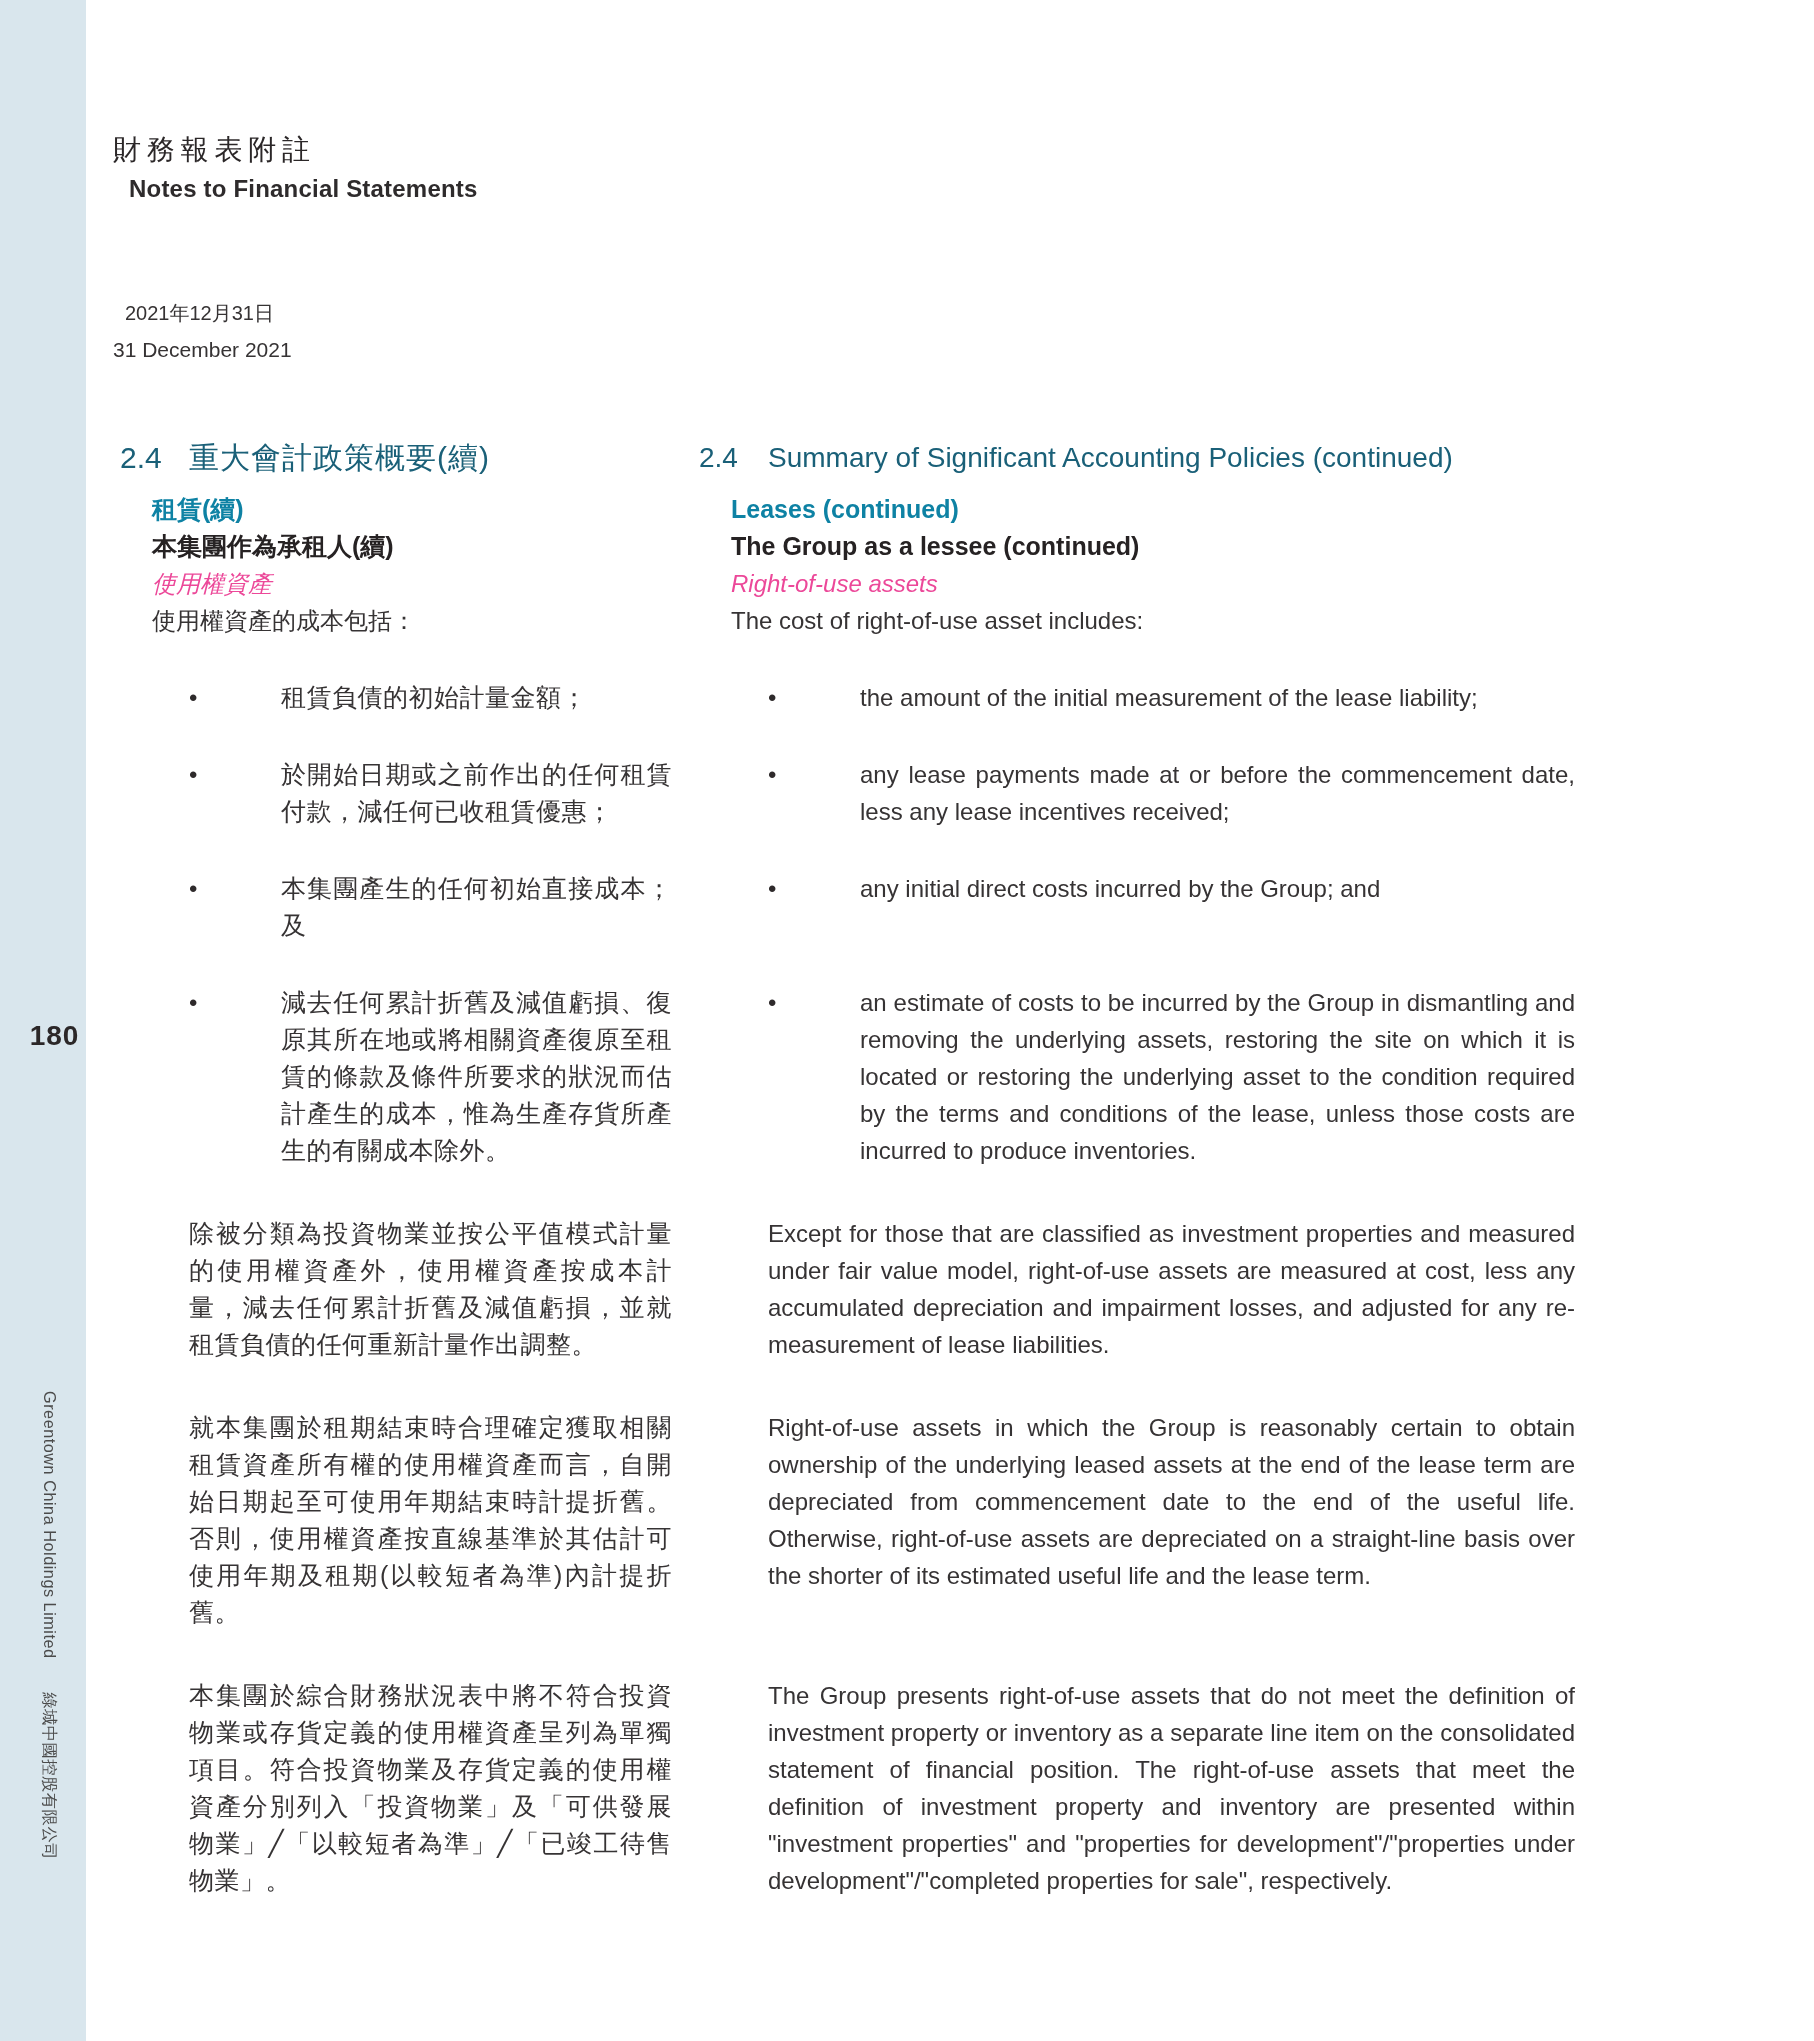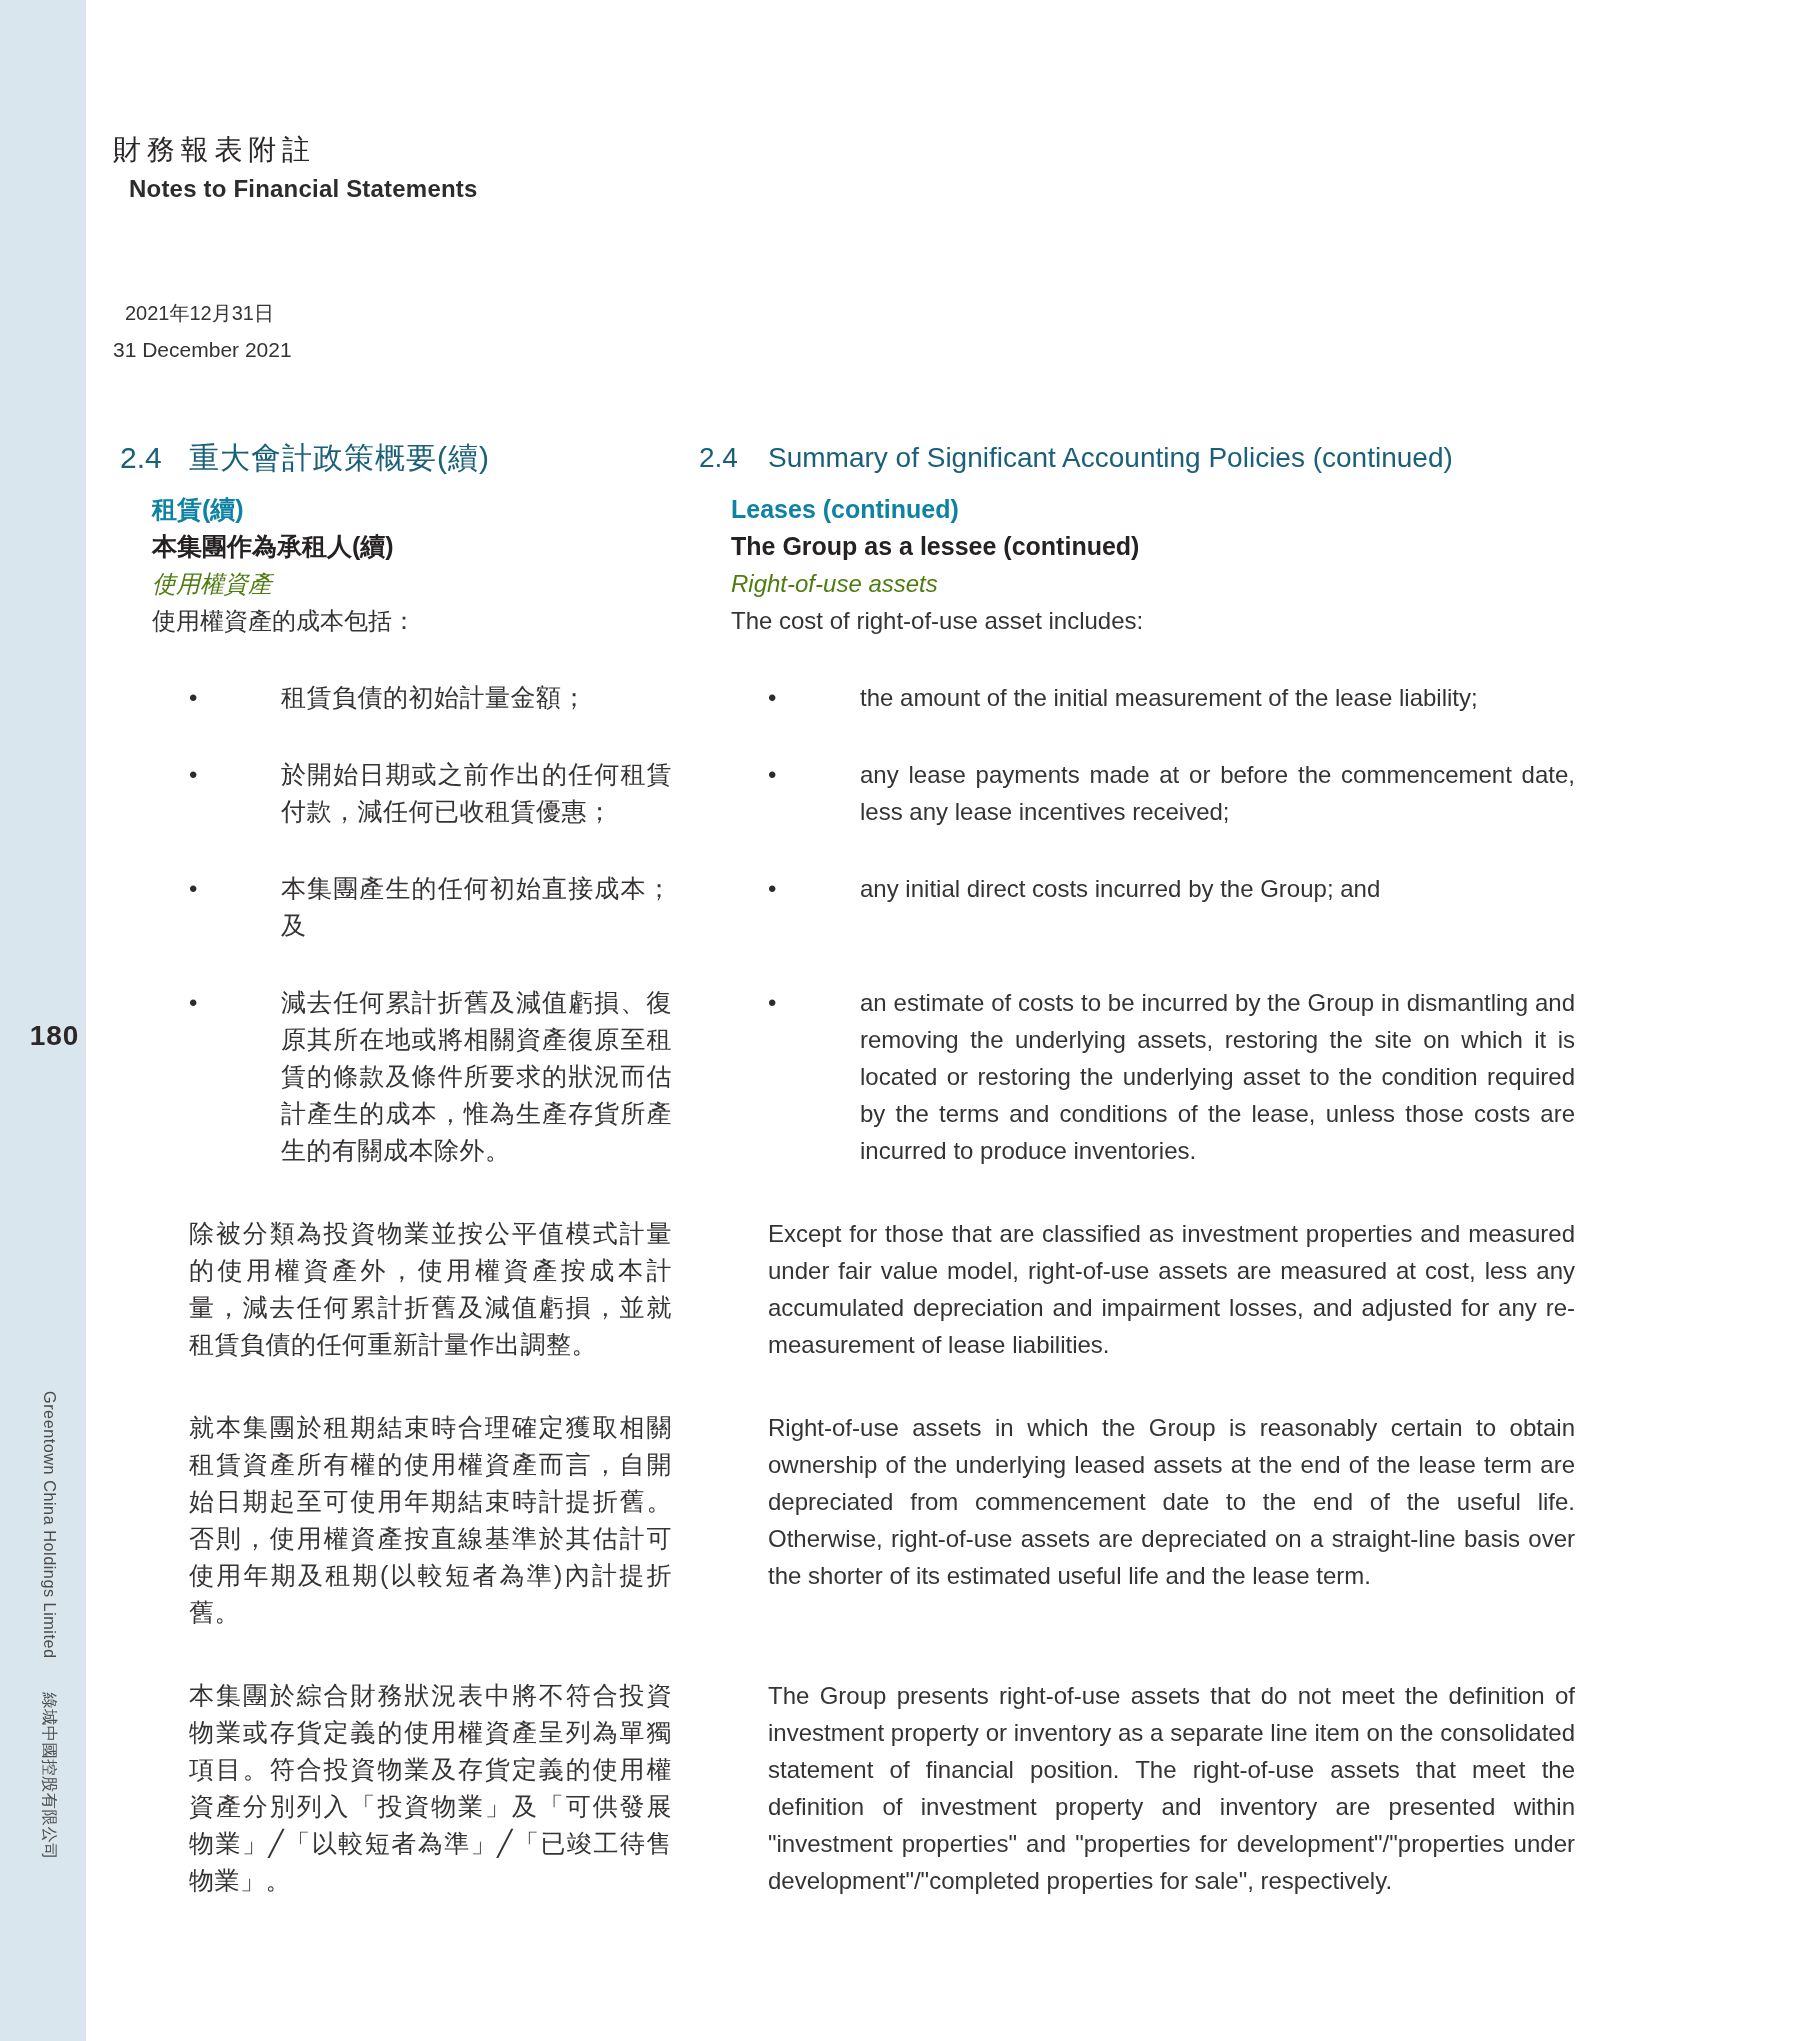--- a/index.html
+++ b/index.html
@@ -41,21 +41,21 @@
   .sec-head{display:flex;}
   .sec-num{flex:0 0 69px;}
   .sec-num-zh,.sec-title-zh{font-size:30px;color:#1a6078;line-height:42px;}
   .sec-num-en,.sec-title-en{font-size:28px;color:#1a6078;line-height:42px;}
   .sec-title-zh{letter-spacing:1px;}
 
   .subblock{margin-left:32px;margin-top:11.5px;}
   .subblock > div{line-height:37px;}
   .sub-teal{font-size:25px;font-weight:bold;color:#0e82a4;}
   .sub-bold{font-size:25px;font-weight:bold;color:#262223;}
-  .sub-italic{font-size:24px;font-style:italic;color:#4d7c0f;}
+  .sub-italic{font-size:24px;font-style:italic;color:#ec4899;}
   .sub-intro{font-size:24px;color:#363334;}
 
   .bullet-row{margin-top:40px;}
   .bullet{display:flex;margin-left:69px;}
   .b-marker{flex:0 0 23px;font-size:24px;line-height:37px;color:#2e2a2b;}
   .b-space{flex:0 0 69px;}
   .b-text{flex:1;font-size:24px;line-height:37px;text-align:justify;color:#363334;}
   .col-zh .b-text{font-size:25px;letter-spacing:0.5px;}
 
   .para-row{margin-top:46px;}

